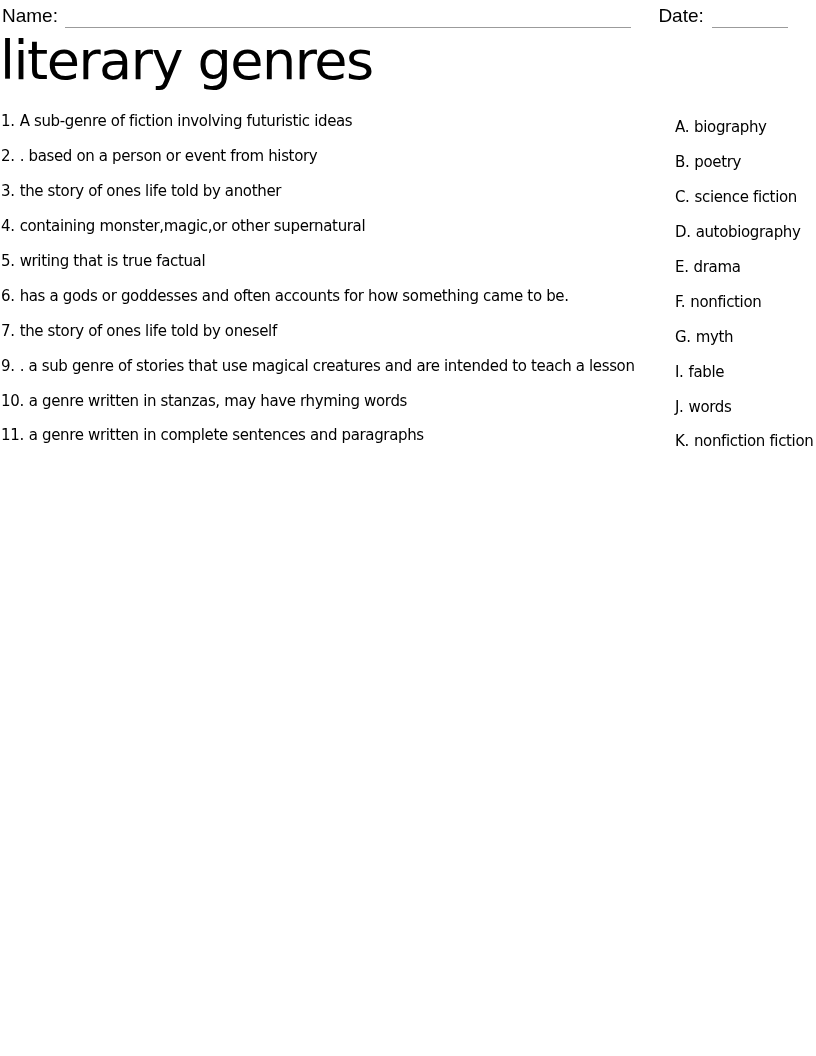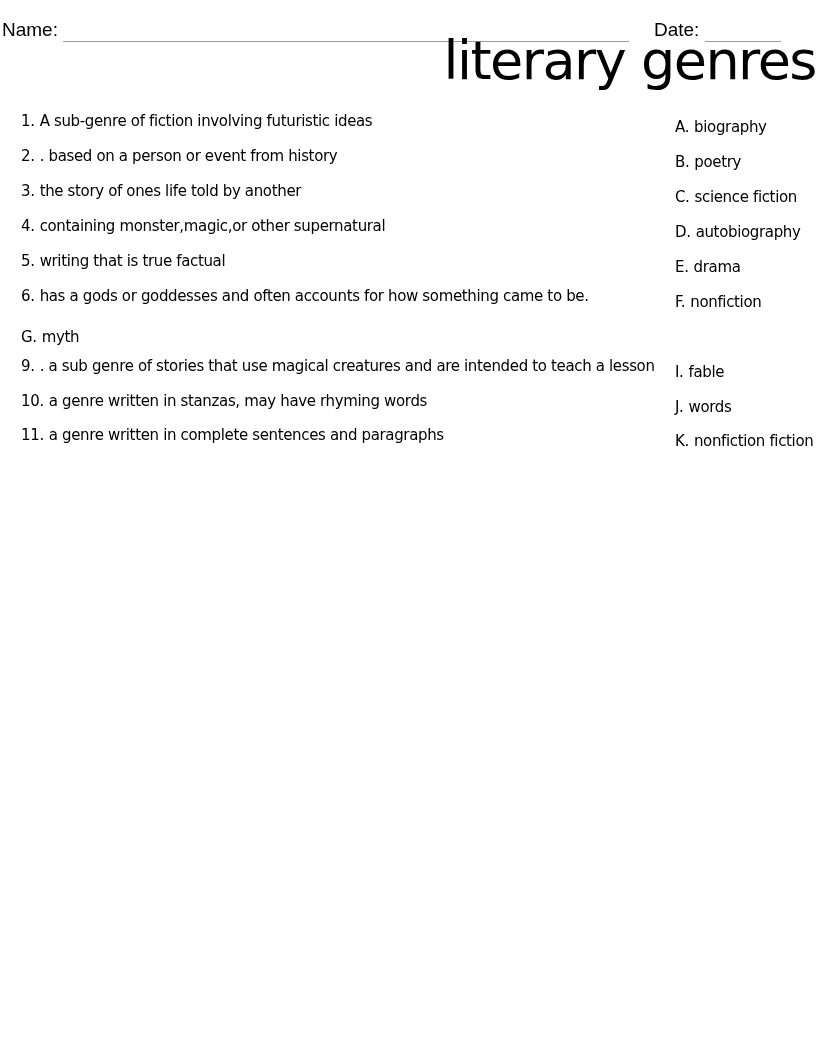--- a/index.html
+++ b/index.html
@@ -13,45 +13,46 @@
     font-family: "DejaVu Sans", sans-serif;
     position: relative;
     overflow: hidden;
   }
 
   
   .header-row {
     position: absolute;
     top: 0; left: 0;
     width: 816px;
-    height: 42px;
+    height: 28px;
     display: flex;
     align-items: flex-end;
     padding: 0 28px 0 2px;
     font-family: "Liberation Sans", sans-serif;
     font-size: 19px;
     line-height: 1.1;
+    justify-content: space-between;
   }
   .header-label { white-space: nowrap; padding-bottom: 1px; }
   .writein-line {
     display: inline-block;
     border-bottom: 1.6px solid var(--line-color);
     height: 21px;
   }
   .name-line { width: 566px; margin-left: 5px; }
   .date-label { margin-left: 25px; }
   .date-line { width: 76px; margin-left: 6px; }
 
   
   .title {
     position: absolute;
     top: 27px; left: 0;
     width: 816px;
     margin: 0;
-    text-align: right;
+    text-align: left;
     font-family: "DejaVu Sans", sans-serif;
     font-weight: normal;
     font-size: 54px;
     line-height: 1.25;
     letter-spacing: -1.5px;
   }
 
   
   .match-list {
     position: absolute;
@@ -59,21 +60,20 @@
     left: 1px;
     width: 814px;
   }
   .match-row {
     display: flex;
     align-items: center;
     height: 34.9px;
     font-size: 15px;
     letter-spacing: -0.35px;
     white-space: nowrap;
-    padding-left: 20px;
   }
   .question { flex: 1 1 auto; min-width: 0; }
   .answer   { flex: 0 0 140px; margin-top: 12px; }
   .q-num, .a-letter { margin-right: 5px; }
 </style>
 </head>
 <body>
 
 <div class="page">
 
@@ -135,20 +135,23 @@
   <div class="match-row">
     <div class="question">
       <span class="q-num">6.</span><span class="q-text">has a gods or goddesses and often accounts for how something came to be.</span>
     </div>
     <div class="answer">
       <span class="a-letter">F.</span><span class="a-text">nonfiction</span>
     </div>
   </div>
 
   <div class="match-row">
+    <div class="question">
+      <span class="q-num">7.</span><span class="q-text">the story of ones life told by oneself</span>
+    </div>
     <div class="answer">
       <span class="a-letter">G.</span><span class="a-text">myth</span>
     </div>
   </div>
 
 
   <div class="match-row">
     <div class="question">
       <span class="q-num">9.</span><span class="q-text">. a sub genre of stories that use magical creatures and are intended to teach a lesson</span>
     </div>

